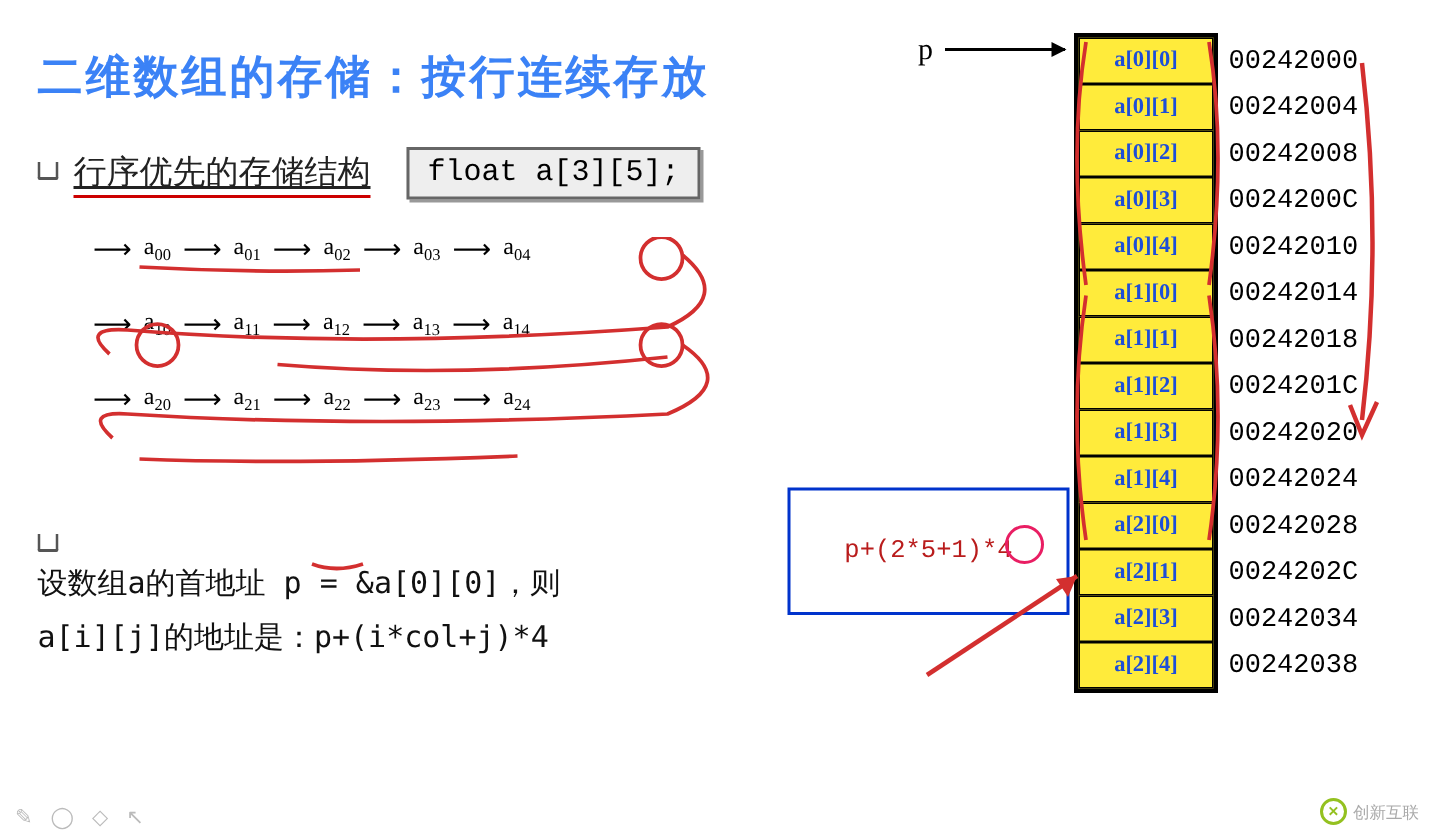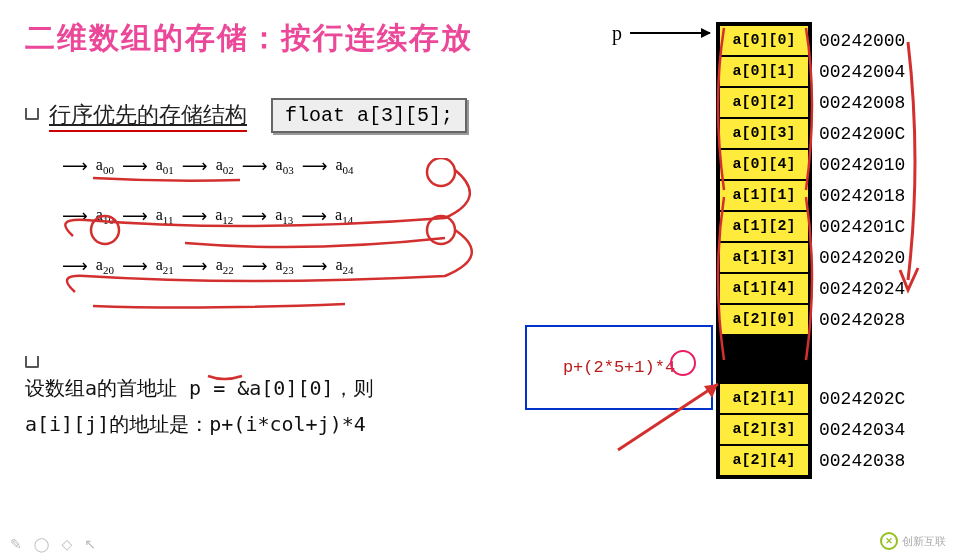--- a/index.html
+++ b/index.html
@@ -6,26 +6,26 @@
     body {
       width: 956px;
       height: 558px;
       background: #fff;
       font-family: "Microsoft YaHei", "SimSun", sans-serif;
       position: relative;
       overflow: hidden;
     }
     .title {
       position: absolute;
-      top: 18px;
+      top: 31px;
       left: 25px;
       font-family: "KaiTi", "STKaiti", serif;
       font-size: 30px;
       font-weight: bold;
-      color: #ec4899;
+      color: #3b82f6;
       letter-spacing: 2px;
     }
     .bullet-icon {
       display: inline-block;
       width: 14px;
       height: 12px;
       border: 2px solid #555;
       border-top: none;
       border-radius: 0 0 2px 2px;
       margin-right: 10px;
@@ -129,23 +129,23 @@
       align-items: stretch;
     }
     .mem-cell {
       width: 90px;
       height: 31px;
       background: #ffeb3b;
       border: 1px solid #000;
       display: flex;
       align-items: center;
       justify-content: center;
-      font-family: Liberation Mono, monospace;
+      font-family: Liberation Serif, serif;
       font-size: 15px;
-      color: #000000;
+      color: #1d4ed8;
       font-weight: bold;
     }
     .mem-addr {
       position: absolute;
       left: 100px;
       font-family: "Courier New", monospace;
       font-size: 18px;
       color: #000;
       white-space: nowrap;
     }
@@ -296,41 +296,45 @@
       <div class="mem-addr" style="top: 6px;">00242008</div>
     </div>
     <div class="mem-row" style="position: relative;">
       <div class="mem-cell">a[0][3]</div>
       <div class="mem-addr" style="top: 6px;">0024200C</div>
     </div>
     <div class="mem-row" style="position: relative;">
       <div class="mem-cell">a[0][4]</div>
       <div class="mem-addr" style="top: 6px;">00242010</div>
     </div>
+    <div class="mem-row" style="position: relative;">
+      <div class="mem-cell">a[1][0]</div>
+      <div class="mem-addr" style="top: 6px;">00242014</div>
+    </div>
     <div class="mem-row" style="position: relative; text-align: center;">
       <div class="mem-cell">a[1][1]</div>
       <div class="mem-addr" style="top: 6px;">00242018</div>
     </div>
     <div class="mem-row" style="position: relative;">
       <div class="mem-cell">a[1][2]</div>
       <div class="mem-addr" style="top: 6px;">0024201C</div>
     </div>
     <div class="mem-row" style="position: relative;">
       <div class="mem-cell">a[1][3]</div>
       <div class="mem-addr" style="top: 6px;">00242020</div>
     </div>
     <div class="mem-row" style="position: relative;">
       <div class="mem-cell">a[1][4]</div>
       <div class="mem-addr" style="top: 6px;">00242024</div>
     </div>
     <div class="mem-row" style="position: relative;">
       <div class="mem-cell">a[2][0]</div>
       <div class="mem-addr" style="top: 6px;">00242028</div>
     </div>
-    <div class="mem-row" style="position: relative; margin-top: 48px;">
+    <div class="mem-row" style="position: relative;">
       <div class="mem-cell">a[2][1]</div>
       <div class="mem-addr" style="top: 6px;">0024202C</div>
     </div>
     <div class="mem-row" style="position: relative;">
       <div class="mem-cell">a[2][3]</div>
       <div class="mem-addr" style="top: 6px;">00242034</div>
     </div>
     <div class="mem-row" style="position: relative;">
       <div class="mem-cell">a[2][4]</div>
       <div class="mem-addr" style="top: 6px;">00242038</div>

